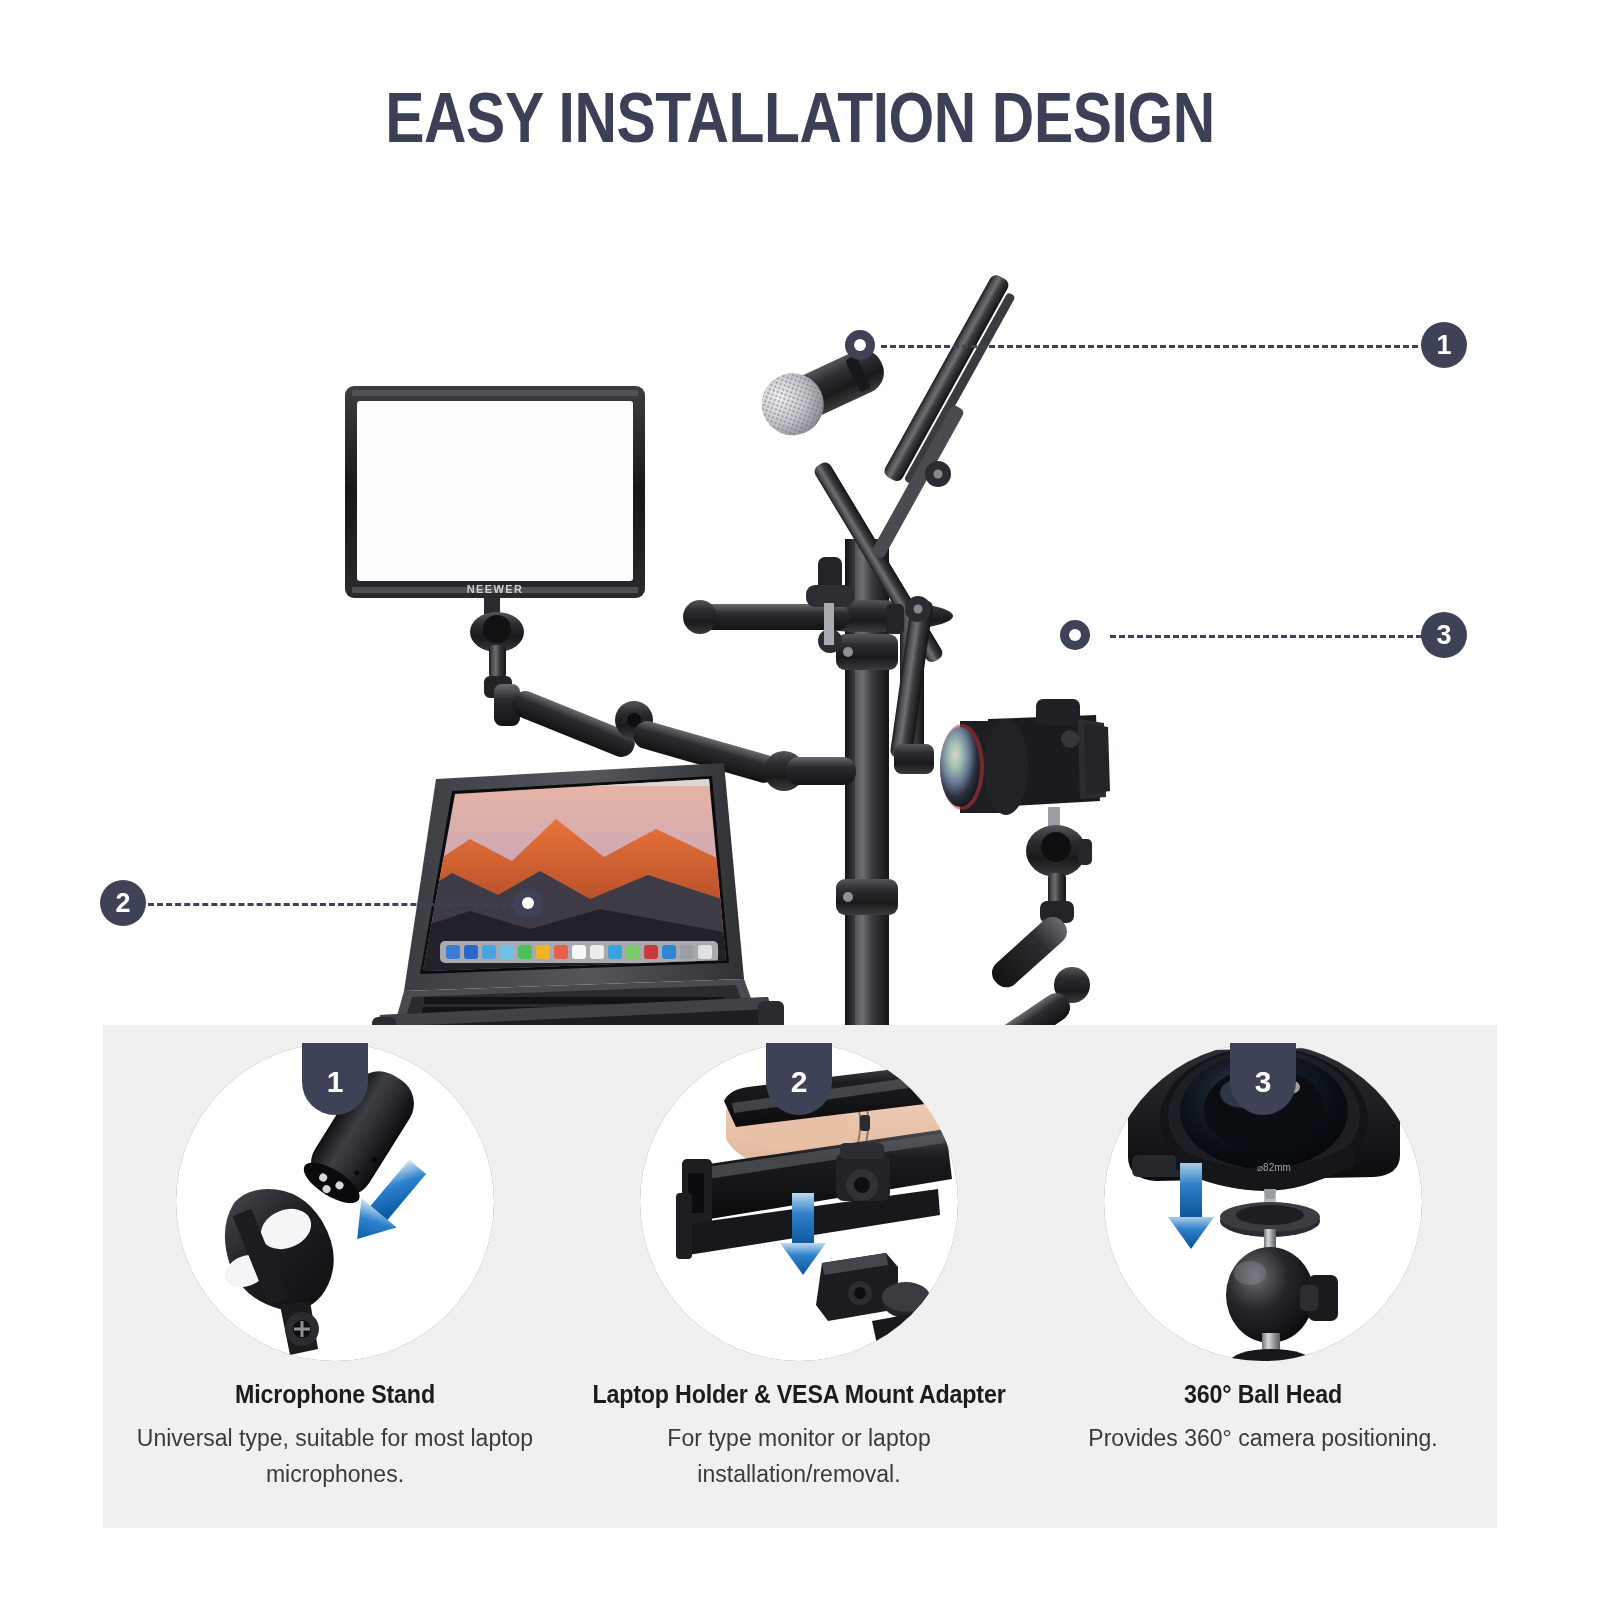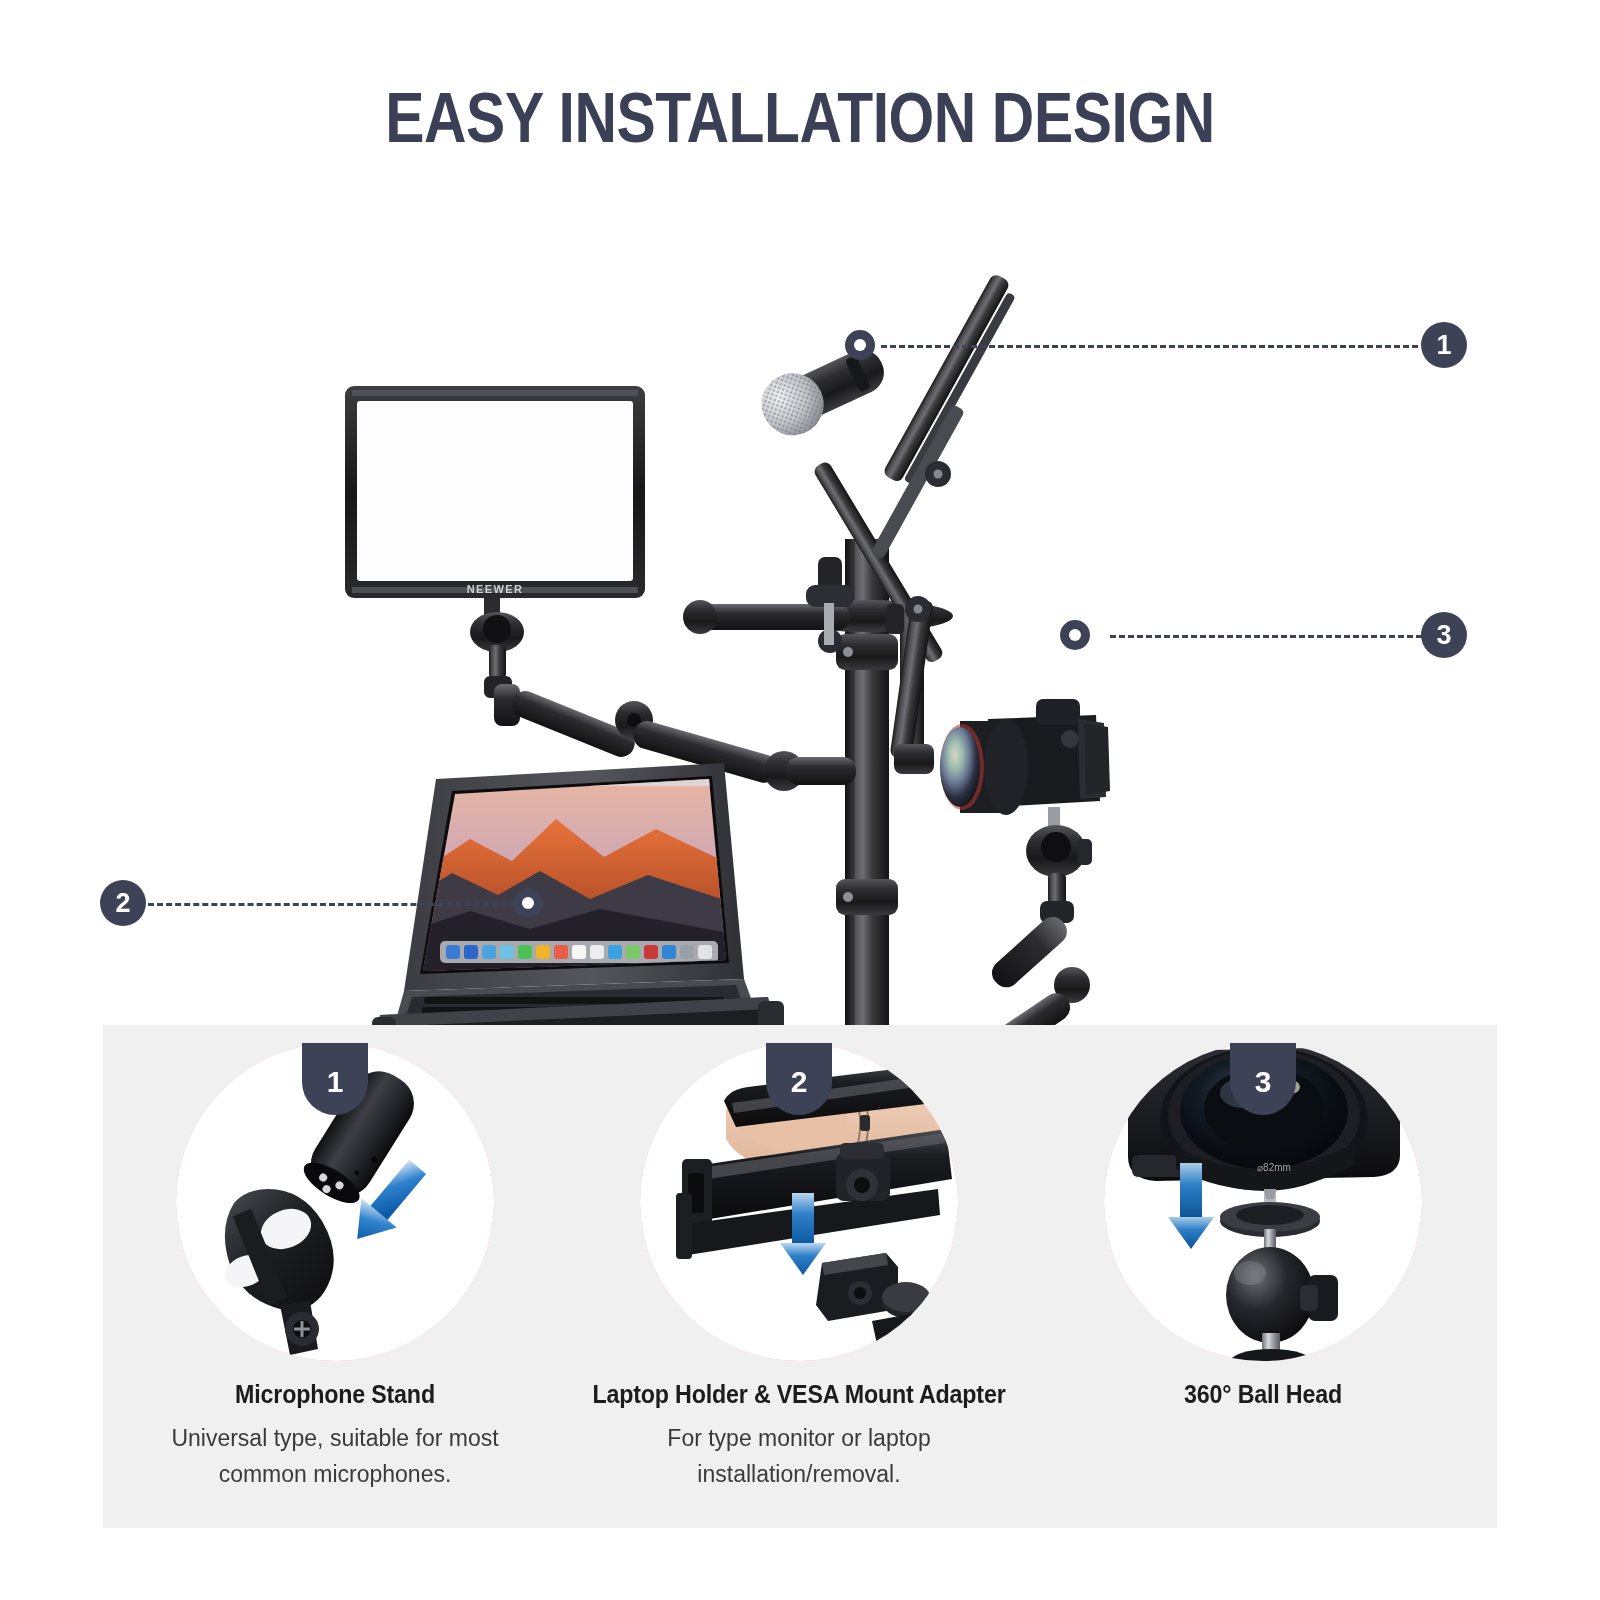--- a/index.html
+++ b/index.html
@@ -44,21 +44,21 @@
     background:#f0f0f0;
   }
   .cell { position:absolute; top:0; width:464px; height:503px; }
   .cell.c0 { left:0; }
   .cell.c1 { left:464px; }
   .cell.c2 { left:928px; }
 
   .photo-circle {
     position:absolute; left:50%; top:18px; transform:translateX(-50%);
     width:318px; height:318px; border-radius:50%;
-    background:#fca5a5; overflow:hidden;
+    background:#737373; overflow:hidden;
   }
   .photo-circle svg { display:block; }
 
   .pill {
     position:absolute; left:50%; top:18px; transform:translateX(-50%);
     width:66px; height:72px;
     background:#3d4256;
     border-bottom-left-radius:33px; border-bottom-right-radius:33px;
     color:#ffffff; font-size:30px; font-weight:bold;
     text-align:center; line-height:78px;
@@ -415,21 +415,21 @@
           <rect x="56" y="46" width="20" height="96" transform="rotate(-22 66 94)" fill="#1b1c20"></rect>
           <path d="M86 142 L116 138 L124 186 L96 192 Z" fill="#1a1b1f"></path>
           <circle cx="108" cy="166" r="17" fill="#2b2c31"></circle>
           <circle cx="108" cy="166" r="9" fill="#0d0d10"></circle>
           <path d="M100 166 L116 166 M108 158 L108 174" stroke="#8f9198" stroke-width="3"></path>
         </g>
       </svg>
     </div>
     <div class="pill">1</div>
     <div class="cap-title">Microphone Stand</div>
-    <div class="cap-desc">Universal type, suitable for most common microphones.</div>
+    <div class="cap-desc">Universal type, suitable for most laptop microphones.</div>
   </div>
 
   <div class="cell c1">
     <div class="photo-circle">
       <svg width="318" height="318" viewBox="0 0 318 318" xmlns="http://www.w3.org/2000/svg">
         <defs>
           <linearGradient id="trayG" x1="0" y1="0" x2="0" y2="1">
             <stop offset="0%" stop-color="#4c4d53"></stop>
             <stop offset="30%" stop-color="#1b1c20"></stop>
             <stop offset="100%" stop-color="#0b0b0d"></stop>
@@ -555,15 +555,16 @@
           <ellipse cx="146" cy="240" rx="16" ry="12" fill="#9a9ca3" opacity="0.3"></ellipse>
           <rect x="204" y="242" width="30" height="46" rx="7" fill="#1a1b1f"></rect>
           <rect x="196" y="252" width="18" height="26" rx="5" fill="#2c2d33"></rect>
           <rect x="158" y="300" width="18" height="28" fill="url(#chromeG)"></rect>
           <ellipse cx="167" cy="330" rx="42" ry="14" fill="#16171b"></ellipse>
         </g>
       </svg>
     </div>
     <div class="pill">3</div>
     <div class="cap-title">360° Ball Head</div>
+    <div class="cap-desc">Provides 360° camera positioning.</div>
   </div>
 
 </div>
 
 </body></html>

